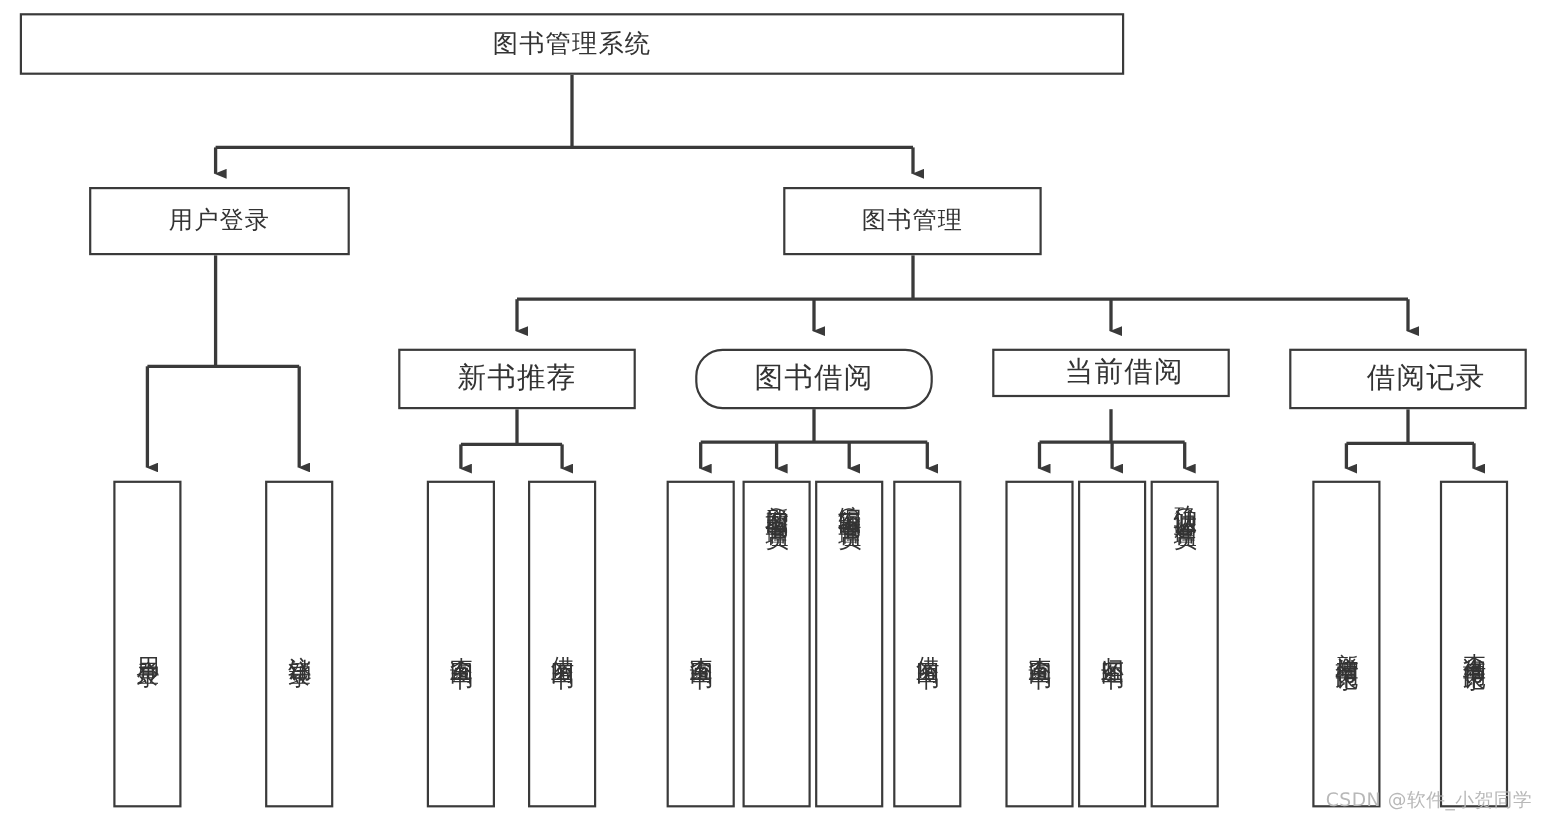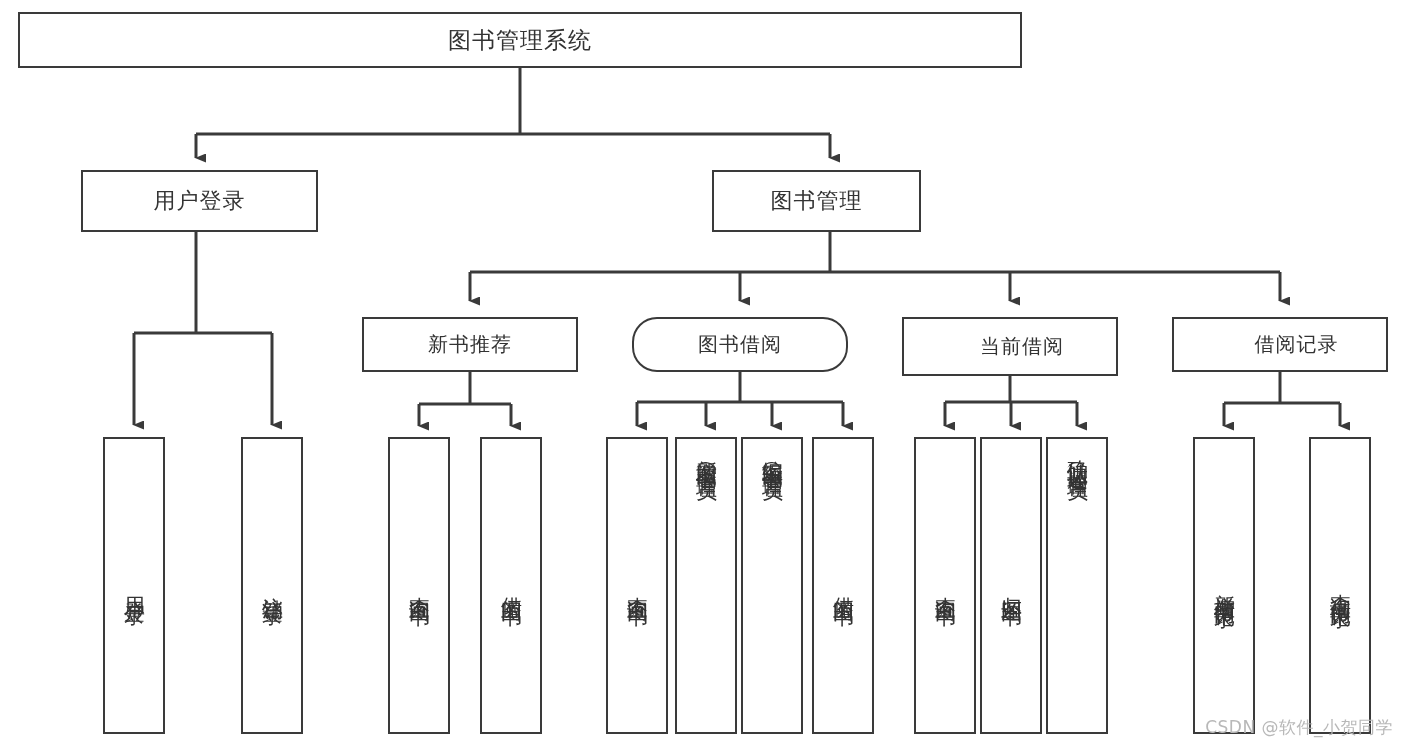--- a/index.html
+++ b/index.html
@@ -40,21 +40,21 @@
   .node-label {
     color: #333333;
     font-size: 22px;
     line-height: 1.15;
     letter-spacing: 1px;
     white-space: nowrap;
     text-align: center;
   }
   .node-box.root .node-label { font-size: 23px; }
   .node-box.lvl2 .node-label { font-size: 22px; }
-  .node-box.lvl3 .node-label { font-size: 20px; }
+  .node-box.lvl3 .node-label { font-size: 26px; }
 
   
   .leaf-box {
     position: absolute;
     box-sizing: border-box;
     background: #ffffff;
     border: 2.5px solid #3a3a3a;
     display: flex;
     align-items: flex-start;
     justify-content: center;
@@ -140,31 +140,31 @@
     </g>
   </svg>
 
   <div class="node-box root" style="left:18px; top:12px; width:1004px; height:56px;">
     <span class="node-label">图书管理系统</span>
   </div>
 
   <div class="node-box lvl2" style="left:81px; top:170px; width:237px; height:62px;">
     <span class="node-label">用户登录</span>
   </div>
-  <div class="node-box lvl2" style="left:712px; top:170px; width:209px; height:62px;">
+  <div class="node-box lvl2" style="left:712px; top:170px; width:235px; height:62px;">
     <span class="node-label">图书管理</span>
   </div>
 
   <div class="node-box lvl3" style="left:362px; top:317px; width:216px; height:55px;">
     <span class="node-label">新书推荐</span>
   </div>
   <div class="node-box lvl3" style="left:632px; top:317px; width:216px; height:55px;border-radius:25px;">
     <span class="node-label">图书借阅</span>
   </div>
-  <div class="node-box lvl3" style="left:902px; top:317px; width:216px; height:59px;padding-left:24px;">
+  <div class="node-box lvl3" style="left:902px; top:317px; width:216px; height:44px;padding-left:24px;">
     <span class="node-label">当前借阅</span>
   </div>
   <div class="node-box lvl3" style="left:1172px; top:317px; width:216px; height:55px;padding-left:33px;">
     <span class="node-label">借阅记录</span>
   </div>
 
   <div class="leaf-box center-text" style="left:103px; top:437px; width:62px; height:297px;">
     <span class="leaf-label">用户登录</span>
   </div>
   <div class="leaf-box center-text" style="left:241px; top:437px; width:62px; height:297px;">

